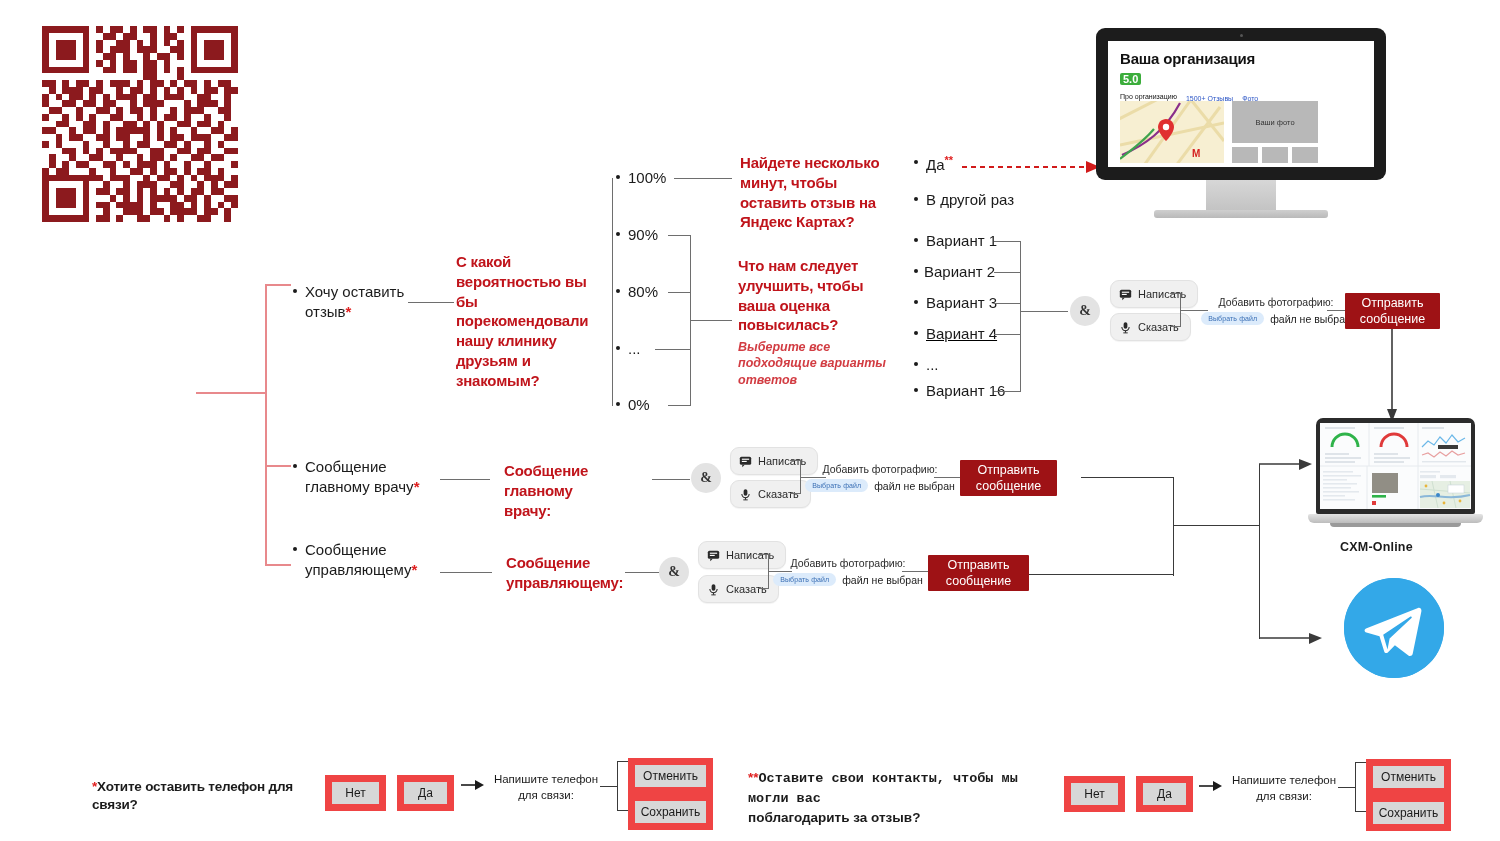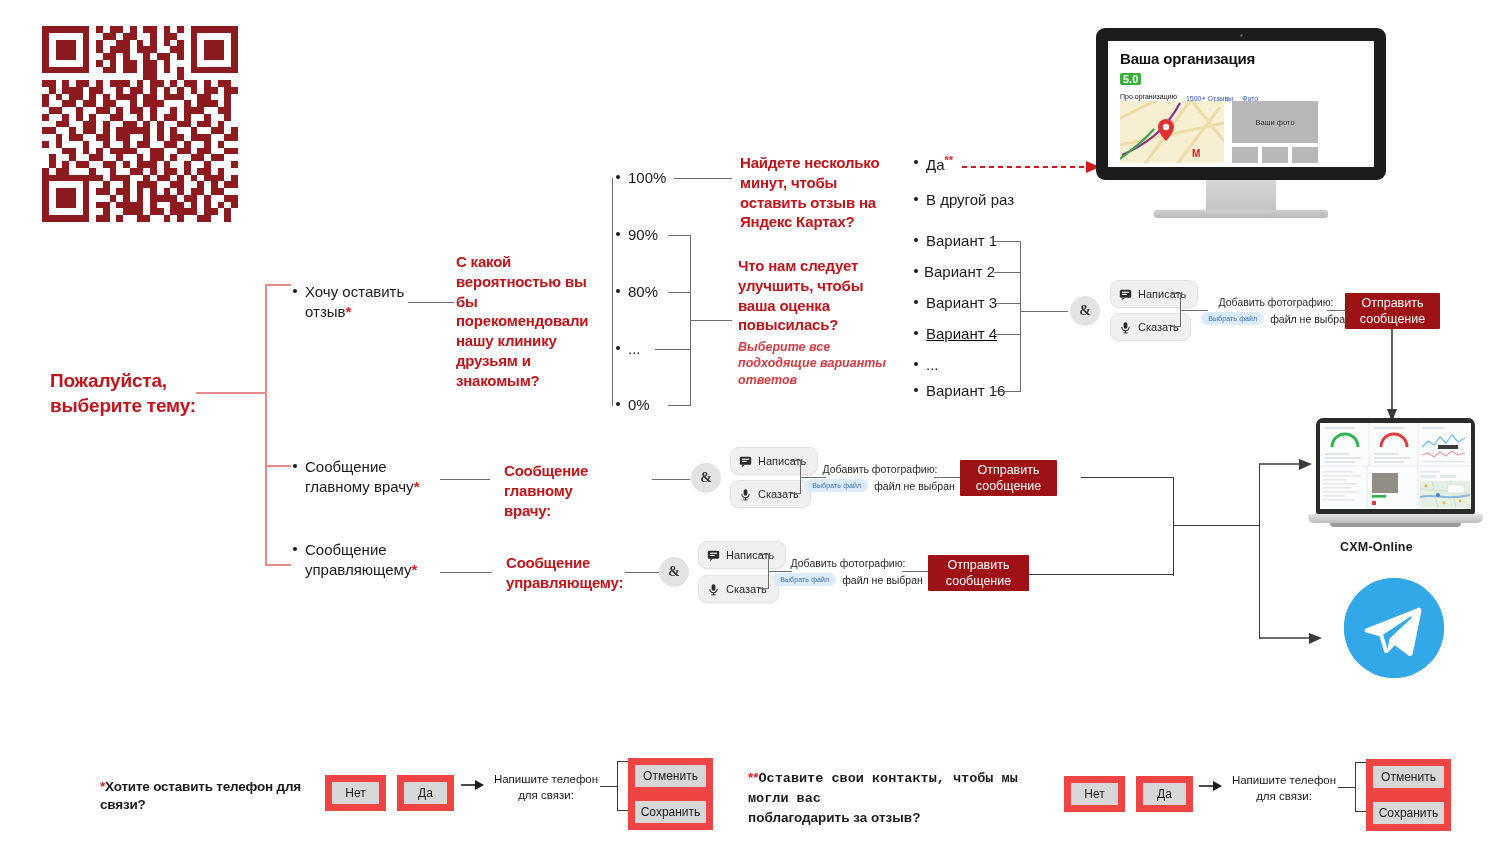--- a/index.html
+++ b/index.html
@@ -340,24 +340,20 @@
         <rect x="8" y="28" width="2" height="1"></rect>
           <rect x="11" y="28" width="1" height="1"></rect>
           <rect x="14" y="28" width="2" height="1"></rect>
         <rect x="18" y="28" width="1" height="1"></rect>
           <rect x="20" y="28" width="1" height="1"></rect>
           <rect x="23" y="28" width="2" height="1"></rect>
       </g>
     </svg>
   </div>
 
-  <div class="abs red-head big" style="left:50px;top:368px;width:190px;">
-    <div>Пожалуйста,</div>
-    <div>выберите тему:</div>
-  </div>
 
   <div class="ln pink h" style="left:196px;top:392px;width:70px;"></div>
   <div class="ln pink v" style="left:265px;top:284px;height:282px;"></div>
   <div class="ln pink h" style="left:265px;top:284px;width:26px;"></div>
   <div class="ln pink h" style="left:265px;top:465px;width:26px;"></div>
   <div class="ln pink h" style="left:265px;top:564px;width:26px;"></div>
 
   <div class="bullet" style="left:293px;top:282px;width:135px;">
     <div class="dot"></div>
     <div class="blk">
@@ -752,21 +748,21 @@
   </div>
   <div class="cxm-label" style="left:1340px;top:540px;text-align:right;">CXM-Online</div>
 
   <div class="tg" style="left:1344px;top:578px;width:100px;height:100px;">
     <svg width="100" height="100" viewBox="0 0 100 100">
       <circle cx="50" cy="50" r="50" fill="#33A8E8"></circle>
       <path d="M74 30 L22 50.5 C20 51.3 20.2 54 22.4 54.6 L35.5 58.3 L40.2 73.5 C40.7 75.1 42.6 75.6 43.8 74.4 L50.9 67.3 L64.4 77.4 C66 78.6 68.3 77.7 68.7 75.7 L77.4 33.3 C77.9 31 75.9 29.2 74 30 Z M39.2 56.7 L66.5 38.6 C67.4 38 68.3 39.2 67.5 39.9 L45.6 60.5 L43.5 71.6 L39.2 56.7 Z" fill="#fff"></path>
     </svg>
   </div>
 
-  <div class="abs red-head" style="left:100px;top:778px;width:215px;font-size:13.5px;">
+  <div class="abs red-head" style="left:92px;top:778px;width:215px;font-size:13.5px;">
     <span class="star">*</span><span style="color:#1b1b1b;">Хотите оставить телефон для связи?</span>
   </div>
   <div class="gbtn" style="left:325px;top:775px;width:47px;height:22px;">
     <span>Нет</span>
   </div>
   <div class="gbtn" style="left:397px;top:775px;width:43px;height:22px;">
     <span>Да</span>
   </div>
   <svg class="abs" style="left:461px;top:779px;" width="24" height="13">
     <line x1="0" y1="6" x2="14" y2="6" stroke="#1b1b1b" stroke-width="1.6"></line>

